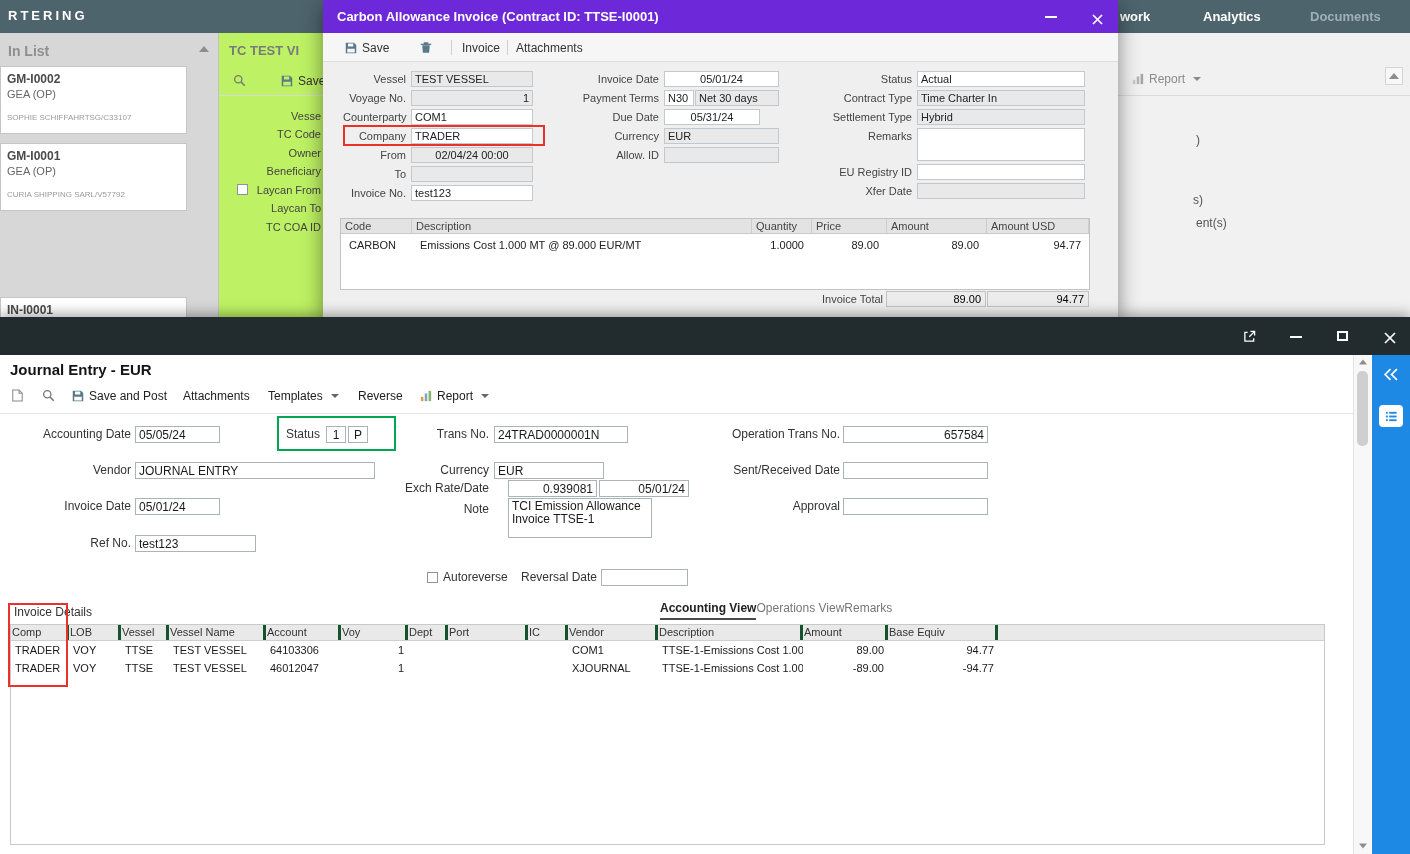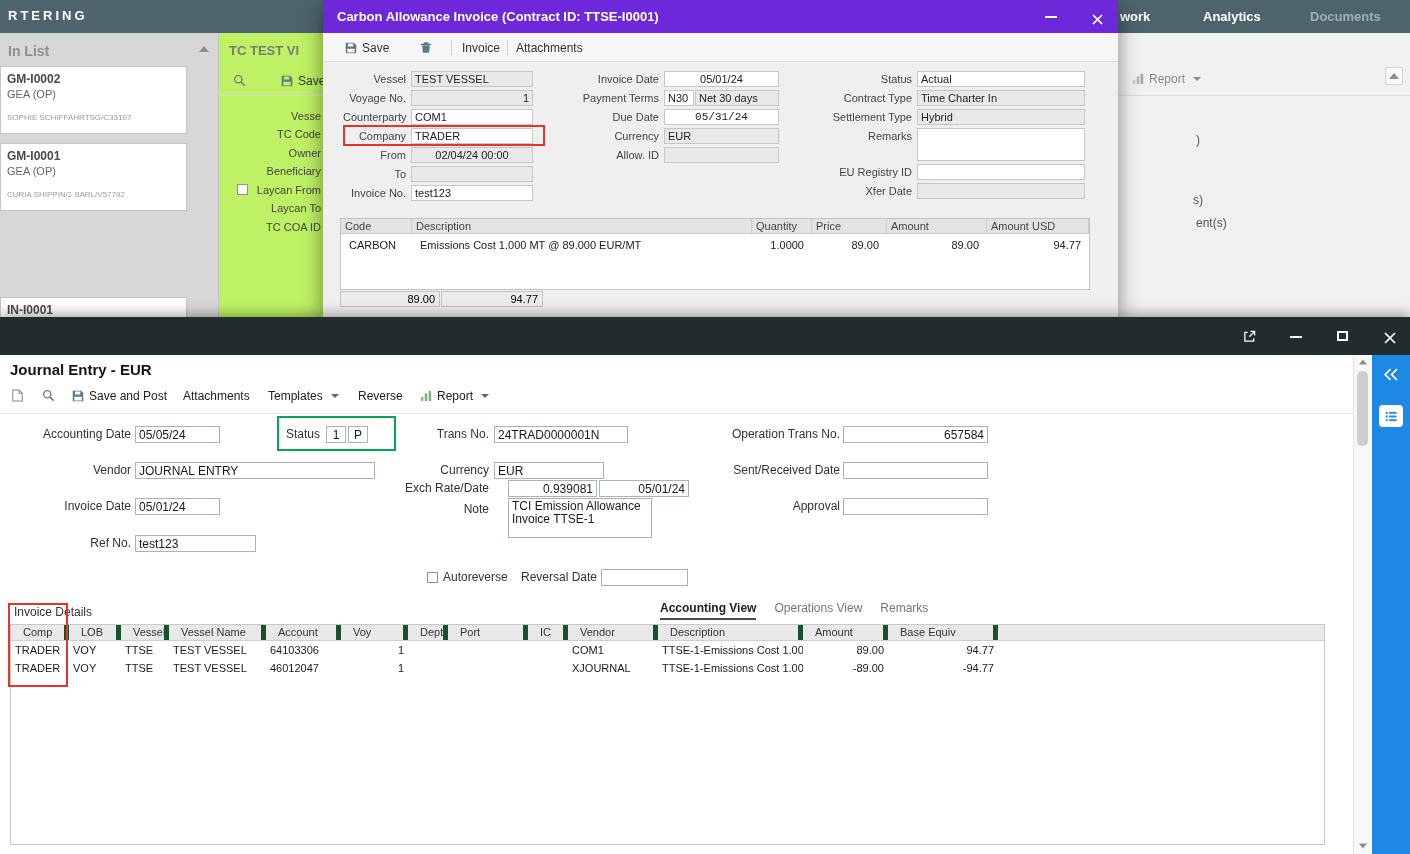--- a/index.html
+++ b/index.html
@@ -83,26 +83,26 @@
   .j-title { position:absolute; left:10px; top:6px; font-size:15px; font-weight:bold; color:#141414; }
   .j-toolbar { position:absolute; left:0; top:30px; width:1353px; height:28px; }
   .jtb { position:absolute; top:4px; display:flex; align-items:center; gap:5px; font-size:12px; color:#222; }
   .j-divider { position:absolute; left:0; top:58px; width:1353px; border-top:1px solid #e4e4e4; }
   .jlabel { position:absolute; font-size:12px; color:#333; text-align:right; line-height:17px; white-space:nowrap; }
   .jlabel.la { text-align:left; }
   .jfld { position:absolute; height:17px; border:1px solid #a9b4ba; background:#fff; font-size:12px; color:#1a1a1a; padding:0 3px; font-family:inherit; }
   .jnote { position:absolute; border:1px solid #a9b4ba; background:#fff; font-size:12px; color:#1a1a1a; padding:1px 3px; line-height:13px; overflow:hidden; }
   .j-cb { position:absolute; left:427px; top:217px; }
   .j-section-title { position:absolute; left:14px; top:250px; font-size:12px; color:#333; }
-  .j-tabs { position:absolute; left:660px; top:246px; display:flex; gap:18px; font-size:12px; }
+  .j-tabs { position:absolute; left:660px; top:246px; display:flex; font-size:12px; }
   .j-tab { color:#777; padding-bottom:3px; }
   .j-tab.active { color:#222; font-weight:bold; border-bottom:2px solid #4a4a4a; }
   .grid { position:absolute; left:10px; top:269px; width:1315px; height:221px; border:1px solid #c9c9c9; background:#fff; }
   .g-head { display:flex; height:16px; background:#e9e9e9; border-bottom:1px solid #cfcfcf; font-size:11px; color:#333; }
-  .g-head > div { padding:0 12px; line-height:15px; border-right:5px solid #14532d; overflow:hidden; white-space:nowrap; }
+  .g-head > div { padding:0 1px; line-height:15px; border-right:3px solid #14532d; overflow:hidden; white-space:nowrap; }
   .g-row { display:flex; height:18px; font-size:11px; color:#1a1a1a; align-items:center; }
   .g-row > div { padding:0 4px; overflow:hidden; white-space:nowrap; }
   .gc0{width:58px}.gc1{width:52px}.gc2{width:48px}.gc3{width:97px}.gc4{width:75px}.gc5{width:67px}.gc6{width:40px}.gc7{width:80px}.gc8{width:40px}.gc9{width:90px}.gc10{width:145px}.gc11{width:85px}.gc12{width:110px}
   .num { text-align:right; }
   .j-scroll { position:absolute; left:1353px; top:38px; width:18px; height:499px; background:#f8f8f8; border-left:1px solid #e3e3e3; }
   .j-scroll .tri-up { position:absolute; left:4px; top:4px; transform:scale(.8); }
   .j-scroll .tri-down { position:absolute; left:4px; bottom:5px; transform:scale(.8); }
   .j-thumb { position:absolute; left:3px; top:16px; width:11px; height:75px; background:#cfcfcf; border-radius:5px; }
   .j-strip { position:absolute; left:1372px; top:38px; width:38px; height:499px; background:#1e88e5; }
   .strip-collapse { position:absolute; left:11px; top:12px; }
@@ -256,21 +256,21 @@
         <span class="flabel">Invoice Date</span>
         <input class="finput ta-c" style="width: 115px;" value="05/01/24">
       </div>
     <div class="frow">
         <span class="flabel">Payment Terms</span>
         <input class="finput" style="width: 30px;" value="N30">
         <input class="finput gray" style="width: 84px; margin-left: 1px;" value="Net 30 days">
       </div>
     <div class="frow">
         <span class="flabel">Due Date</span>
-        <input class="finput ta-c" style="width: 115px; font-family: Liberation Mono, monospace;" value="05/31/24">
+        <input class="finput ta-c" style="width: 96px;" value="05/31/24">
       </div>
     <div class="frow">
         <span class="flabel">Currency</span>
         <input class="finput gray" style="width: 115px;" value="EUR">
       </div>
     <div class="frow">
         <span class="flabel">Allow. ID</span>
         <input class="finput gray" style="width: 115px;" value="">
       </div>
   </div>
@@ -314,20 +314,21 @@
     <div class="it-row">
       <div class="c-code">CARBON</div>
       <div class="c-desc">Emissions Cost 1.000 MT @ 89.000 EUR/MT</div>
       <div class="c-qty num">1.0000</div>
       <div class="c-price num">89.00</div>
       <div class="c-amt num">89.00</div>
       <div class="c-usd num">94.77</div>
     </div>
   </div>
   <div class="itotal">
+    <div class="itotal-label">Invoice Total</div>
     <div class="itotal-cell a">89.00</div>
     <div class="itotal-cell u">94.77</div>
   </div>
 </div>
 
 <div class="journal">
   <div class="j-bar">
     <span class="j-ctrl" style="left:1243px; top:12px">
       <svg viewBox="0 0 14 14" width="13" height="13">
           <path d="M5 2.5H2v9.5h9.5V9" fill="none" stroke="#fff" stroke-width="1.4"></path>

